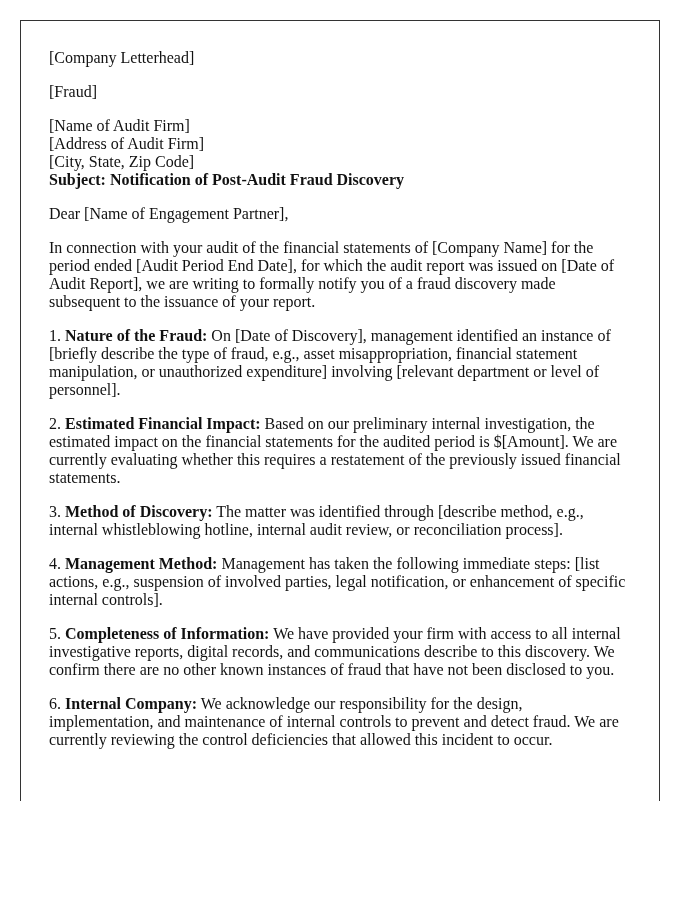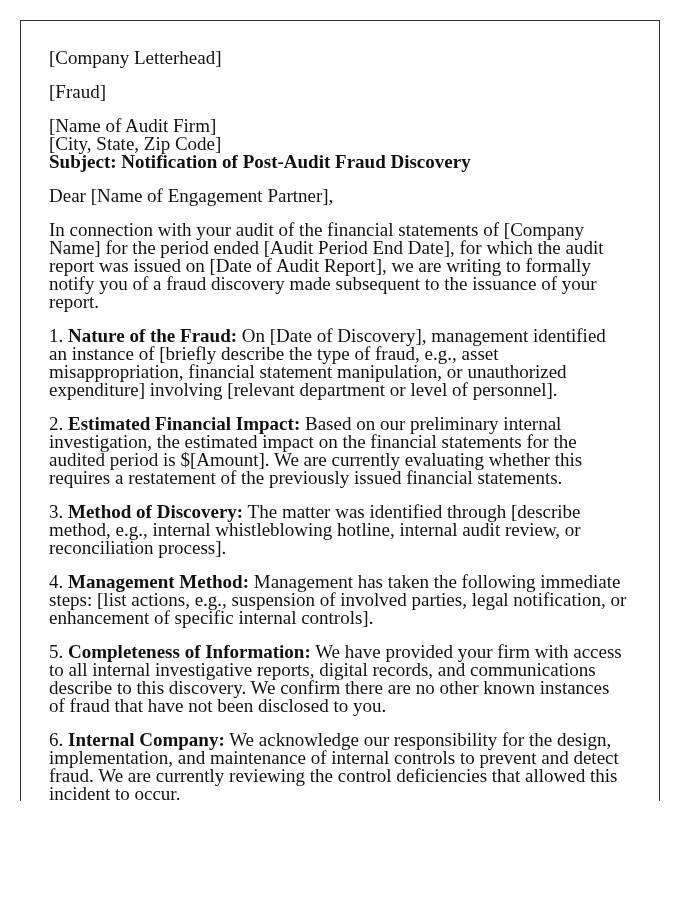--- a/index.html
+++ b/index.html
@@ -19,21 +19,21 @@
       top: 20px;
       width: 640px;
       height: 781px;
       border-left: 1px solid #333333;
       border-right: 1px solid #333333;
       border-top: 1px solid #333333;
       box-sizing: border-box;
       overflow: hidden;
       padding: 28px 32px 0 28px;
       font-family: "Liberation Serif", "DejaVu Serif", serif;
-      font-size: 19px;
+      font-size: 16px;
       line-height: 18px;
       color: #111111;
     }
     .letter p {
       margin: 0 0 16px 0;
     }
     .address-block {
       margin: 0 0 0 0;
     }
     .address-block div {
@@ -49,20 +49,21 @@
   </style>
 </head>
 <body>
 
 <div class="letter">
   <p>[Company Letterhead]</p>
   <p>[Fraud]</p>
 
   <div class="address-block">
     <div>[Name of Audit Firm]</div>
+    <div>[Address of Audit Firm]</div>
     <div>[City, State, Zip Code]</div>
   </div>
 
   <p class="subject">Subject: Notification of Post-Audit Fraud Discovery</p>
   <p>Dear [Name of Engagement Partner],</p>
   <p>In connection with your audit of the financial statements of [Company Name] for the period ended [Audit Period End Date], for which the audit report was issued on [Date of Audit Report], we are writing to formally notify you of a fraud discovery made subsequent to the issuance of your report.</p>
 
   <p><span>1. </span><span class="item-heading">Nature of the Fraud:</span><span> On [Date of Discovery], management identified an instance of [briefly describe the type of fraud, e.g., asset misappropriation, financial statement manipulation, or unauthorized expenditure] involving [relevant department or level of personnel].</span></p>
 
   <p><span>2. </span><span class="item-heading">Estimated Financial Impact:</span><span> Based on our preliminary internal investigation, the estimated impact on the financial statements for the audited period is $[Amount]. We are currently evaluating whether this requires a restatement of the previously issued financial statements.</span></p>

